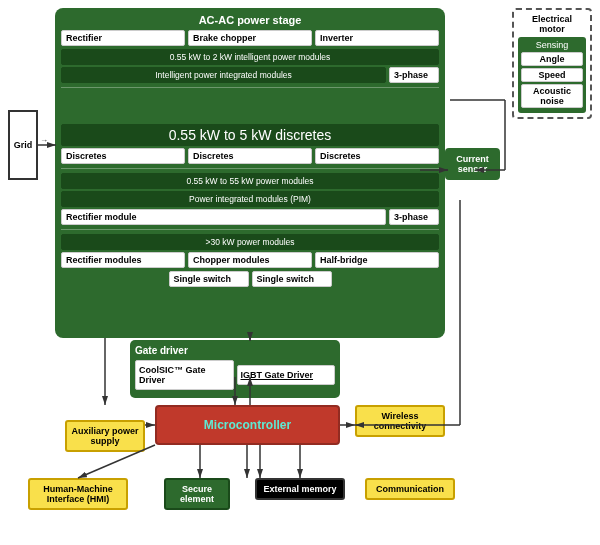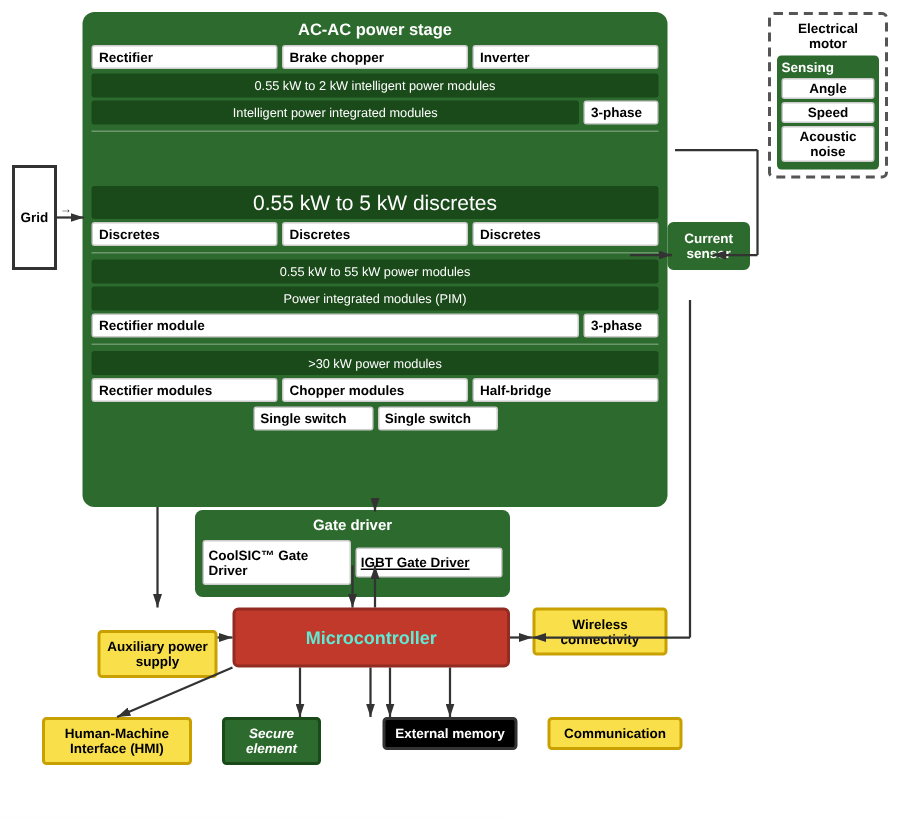--- a/index.html
+++ b/index.html
@@ -124,23 +124,23 @@
       font-weight: bold;
       margin-bottom: 3px;
     }
     .sensing-box {
       background: #2d6a2d;
       border-radius: 3px;
       padding: 3px;
     }
     .sensing-title {
       color: #fff;
-      text-align: left;
-      font-size: 9px;
-      font-weight: bold;
+      text-align: center;
+      font-size: 9px;
+      font-weight: normal;
       margin-bottom: 2px;
     }
     .sensing-item {
       background: #fff;
       border: 1px solid #ccc;
       text-align: center;
       font-size: 9px;
       font-weight: bold;
       margin-bottom: 2px;
       padding: 1px;
@@ -152,21 +152,21 @@
       position: absolute;
       top: 340px;
       left: 130px;
       width: 210px;
       background: #2d6a2d;
       border-radius: 5px;
       padding: 5px;
     }
     .gate-driver-title {
       color: #fff;
-      text-align: center;
+      text-align: left;
       font-size: 10px;
       font-weight: bold;
       margin-bottom: 4px;
     }
 
     
     .micro-box {
       position: absolute;
       top: 405px;
       left: 155px;
@@ -304,21 +304,21 @@
   </div>
 
   <div class="bottom-box-yellow" style="top:405px;left:355px;width:90px;">
     <span>Wireless connectivity</span>
   </div>
 
   <div class="bottom-box-yellow" style="top:478px;left:28px;width:100px;">
     <span>Human-Machine Interface (HMI)</span>
   </div>
 
-  <div class="bottom-box-green" style="top:478px;left:148px;width:66px;font-style:italic;">
+  <div class="bottom-box-green" style="top:478px;left:164px;width:66px;">
     <span>Secure element</span>
   </div>
 
   <div class="bottom-box-yellow" style="top:478px;left:255px;width:90px;background:#000;color:#fff;border-color:#333;">
     <span>External memory</span>
   </div>
 
   <div class="bottom-box-yellow" style="top:478px;left:365px;width:90px;">
     <span>Communication</span>
   </div>

